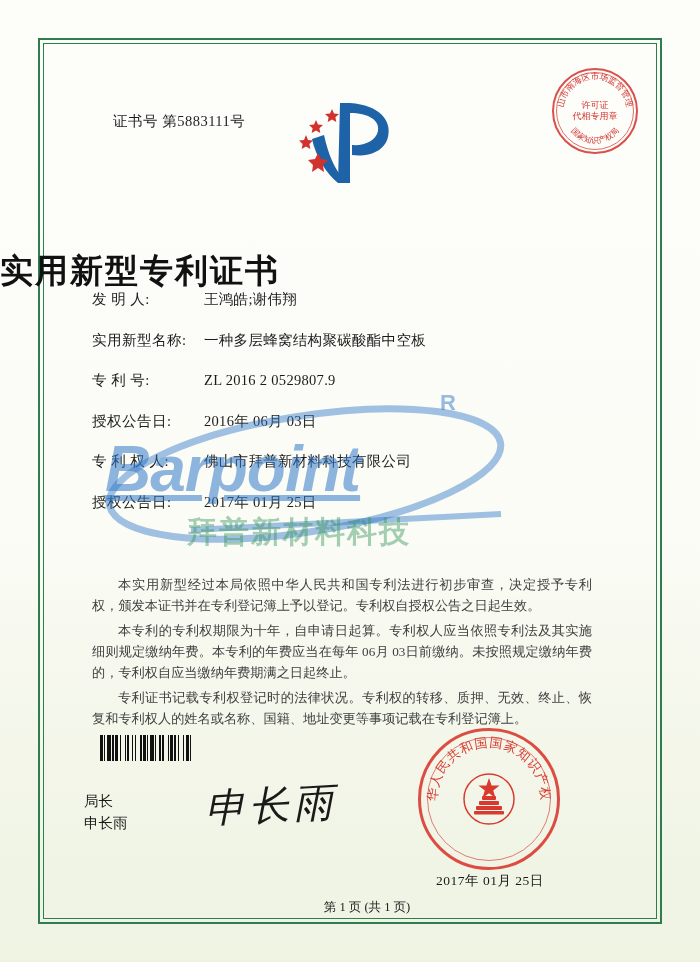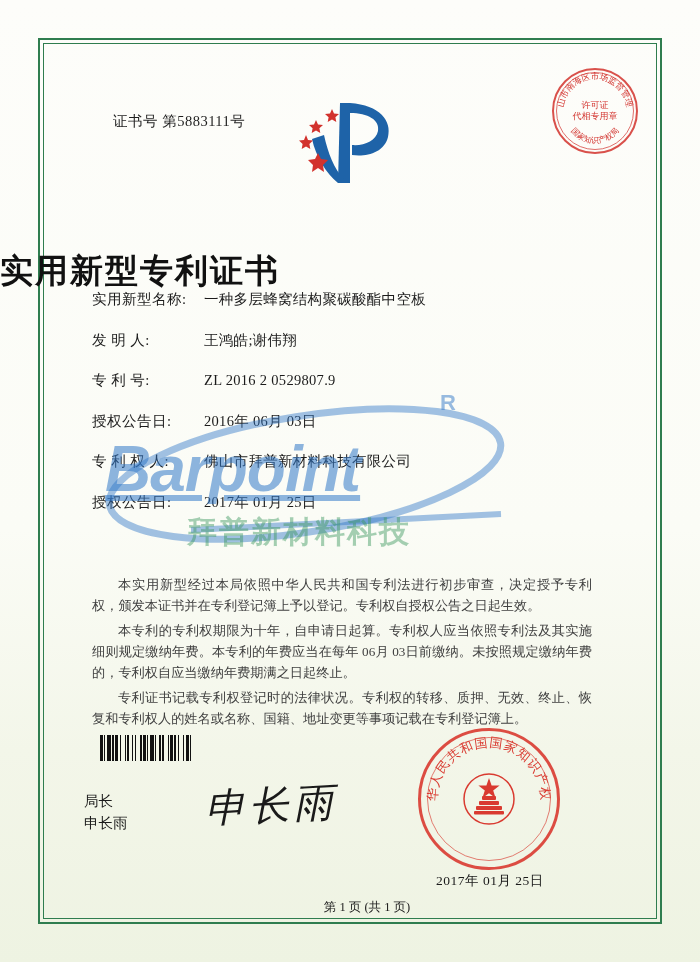--- a/index.html
+++ b/index.html
@@ -349,26 +349,26 @@
       <polygon points="18,40 20,45 25,45.6 21.4,49 22.3,54 18,51.4 13.7,54 14.6,49 11,45.6 16,45"></polygon>
       <polygon points="28,25 30,29.5 35,30 31.4,33.2 32.3,38 28,35.5 23.7,38 24.6,33.2 21,30 26,29.5"></polygon>
       <polygon points="44,14 46,18.5 51,19 47.4,22.2 48.3,27 44,24.5 39.7,27 40.6,22.2 37,19 42,18.5"></polygon>
     </g>
   </svg>
 
   <div class="main-title">实用新型专利证书</div>
 
   <div class="fields">
     <div class="field-row">
+      <div class="field-label">发 明 人:</div>
+      <div class="field-value">王鸿皓;谢伟翔</div>
+    </div>
+    <div class="field-row">
       <div class="field-label">实用新型名称:</div>
       <div class="field-value">一种多层蜂窝结构聚碳酸酯中空板</div>
-    </div>
-    <div class="field-row">
-      <div class="field-label">发 明 人:</div>
-      <div class="field-value">王鸿皓;谢伟翔</div>
     </div>
     <div class="field-row">
       <div class="field-label">专 利 号:</div>
       <div class="field-value">ZL 2016 2 0529807.9</div>
     </div>
     <div class="field-row">
       <div class="field-label">授权公告日:</div>
       <div class="field-value">2016年 06月 03日</div>
     </div>
     <div class="field-row">

